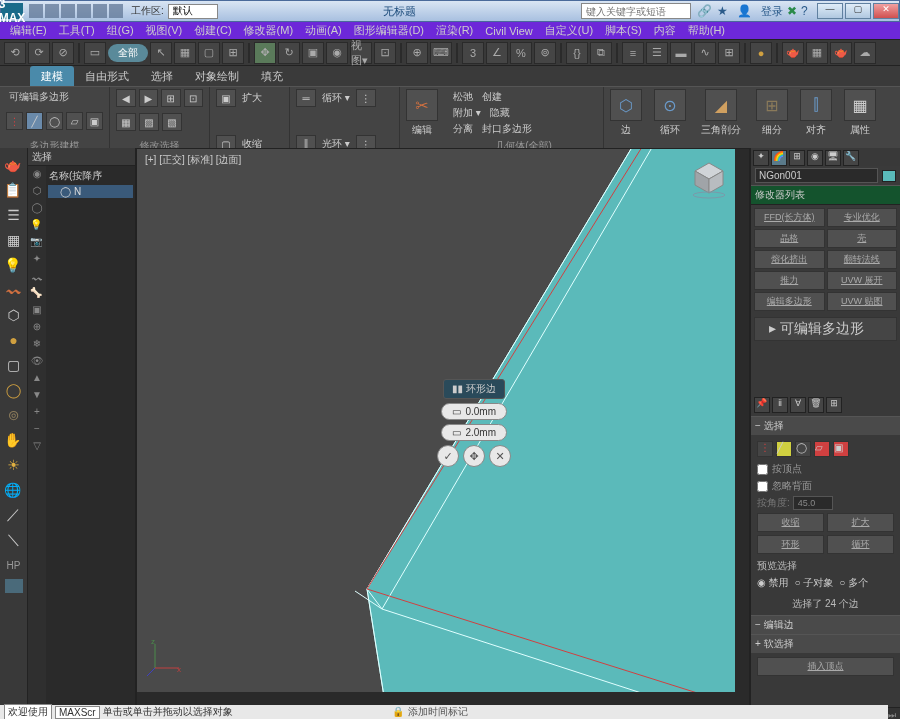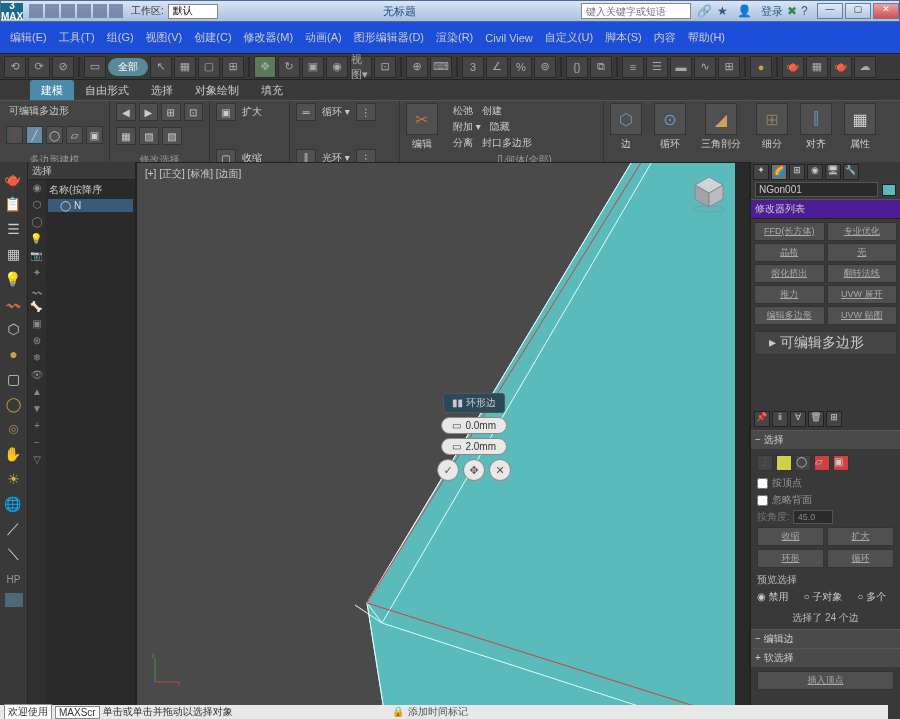--- a/index.html
+++ b/index.html
@@ -1,35 +1,35 @@
 <!DOCTYPE html>
 <html><head>
 <meta charset="utf-8">
 <style>
 * { margin:0; padding:0; box-sizing:border-box; font-family:"Microsoft YaHei",Arial,sans-serif; }
 body { width:900px; height:719px; background:#393939; color:#ccc; font-size:11px; overflow:hidden; position:relative; }
 
 
 .titlebar { height:22px; background:linear-gradient(#d9e5f3,#a8c0e0); display:flex; align-items:center; border:1px solid #4a6a9a; }
-.titlebar .logo { width:22px; height:16px; background:#1a6b8a; color:#fff; font-size:10px; font-weight:bold; display:flex; align-items:center; justify-content:center; margin-right:2px;text-align:center; }
+.titlebar .logo { width:22px; height:16px; background:#1a6b8a; color:#fff; font-size:12px; font-weight:bold; display:flex; align-items:center; justify-content:center; margin-right:2px; }
 .qat { display:flex; gap:2px; padding:0 4px; }
 .qat-icon { width:14px; height:14px; background:#5a7090; opacity:.7; }
 .ws-label { font-size:10px; color:#333; margin:0 4px; }
 .ws-sel { background:#fff; border:1px solid #888; font-size:10px; padding:0 4px; height:15px; width:50px; }
 .title-center { flex:1; text-align:center; color:#1a4a7a; font-size:11px; }
 .search-box { background:#fff; border:1px solid #888; font-size:10px; padding:1px 4px; width:110px; color:#999; height:16px; }
 .tb-icons { display:flex; gap:6px; padding:0 6px; }
 .tb-ico { width:14px; height:14px; color:#2a5a8a; font-size:12px; }
 .login { color:#2a5a8a; font-size:11px; padding:0 4px; }
 .winbtns { display:flex; margin-left:auto; }
 .winbtn { width:26px; height:16px; border:1px solid #6080a0; background:linear-gradient(#e0ecf8,#b0c8e0); margin-left:2px; font-size:9px; text-align:center; color:#333; }
 .winbtn.close { background:linear-gradient(#f0a0a0,#d05050); color:#fff; }
 
 
-.menubar { height:32px; background:#1d4ed8; display:flex; align-items:center; padding:0 4px; border-bottom:1px solid #222; }
+.menubar { height:18px; background:#6d28d9; display:flex; align-items:center; padding:0 4px; border-bottom:1px solid #222; }
 .menu-item { padding:1px 6px; color:#ccc; font-size:11px; cursor:pointer; }
 
 
 .maintb { height:26px; background:#393939; display:flex; align-items:center; padding:2px 4px; gap:2px; border-bottom:1px solid #222; }
 .tbtn { width:22px; height:22px; background:#454545; border:1px solid #2a2a2a; display:flex; align-items:center; justify-content:center; font-size:11px; color:#aaa; }
 .tbtn.sel { background:#5a7a5a; }
 .tsep { width:2px; height:20px; background:#2a2a2a; margin:0 2px; }
 .all-btn { background:#5a8a9a; color:#fff; padding:2px 10px; border-radius:10px; font-size:10px; }
 
 
@@ -79,35 +79,35 @@
 .vp-scrollx { position:absolute; bottom:0; left:0; right:0; height:14px; background:#2a2a2a; }
 .vp-scrolly { position:absolute; top:0; right:0; bottom:14px; width:14px; background:#2a2a2a; }
 
 
 .rightpanel { width:150px; background:#393939; border-left:1px solid #222; display:flex; flex-direction:column; font-size:10px; }
 .rp-tabs { height:18px; display:flex; gap:2px; padding:2px; }
 .rp-tab { width:16px; height:16px; background:#454545; border:1px solid #222; font-size:9px; text-align:center; }
 .rp-tab.active { background:#5a7a8a; }
 .rp-obj { padding:2px 4px; background:#3a3a3a; display:flex; align-items:center; gap:4px; }
 .rp-color { width:14px; height:12px; background:#5ababa; border:1px solid #222; }
-.rp-title { background:#4c1d95; padding:2px 4px; border-top:1px solid #555; border-bottom:1px solid #222; }
+.rp-title { background:#14532d; padding:2px 4px; border-top:1px solid #555; border-bottom:1px solid #222; }
 .rp-grid { display:grid; grid-template-columns:1fr 1fr; gap:2px; padding:3px; }
 .rp-btn { background:#505050; border:1px solid #333; padding:2px; text-align:center; font-size:9px; color:#aaa;text-decoration:underline; }
 .rp-stack { padding:3px; }
 .rp-stack-item { background:#454545; padding:2px 14px; border:1px solid #333; font-size:14px; }
 .rp-stack-ctrl { display:flex; gap:2px; padding:3px; }
 .rp-rollhdr { background:#4a4a4a; padding:2px 4px; border-top:1px solid #555; }
 .rp-roll { padding:4px 6px; display:flex; flex-direction:column; gap:3px; }
 .subobj { display:flex; gap:3px; align-items:center; padding:2px 0; }
 .so { width:16px; height:16px; border:1px solid #333; background:#454545; } .so.p { background:#d04040; }
 .chk { display:flex; align-items:center; gap:4px; color:#999; }
 .chk input { width:11px; height:11px; }
 .rp-numrow { display:flex; gap:3px; align-items:center; }
 .rp-num { background:#2a2a2a; border:1px solid #555; padding:1px 4px; width:40px; color:#888; font-size:9px; }
-.radio-row { display:flex; gap:15px; color:#ccc; }
+.radio-row { display:flex; gap:6px; color:#ccc; }
 
 
 .timeline { height:16px; background:#333; display:flex; align-items:center; font-size:9px; color:#888; padding:0 4px; gap:4px; border-top:1px solid #222; }
 .tl-slider { flex:0 0 60px; height:10px; background:#454545; border:1px solid #222; position:relative; }
 .tl-frame { padding:0 4px; }
 .tl-track { flex:1; height:10px; background:#2a2a2a; border:1px solid #222; }
 
 .prompt { position:absolute; bottom:0; left:0; right:12px; height:14px; background:#e8e8e8; color:#333; font-size:10px; padding:0 4px; display:flex; align-items:center; }
 .welcome { background:#fff; border:1px solid #888; padding:0 3px; margin-right:3px; }
 </style>

